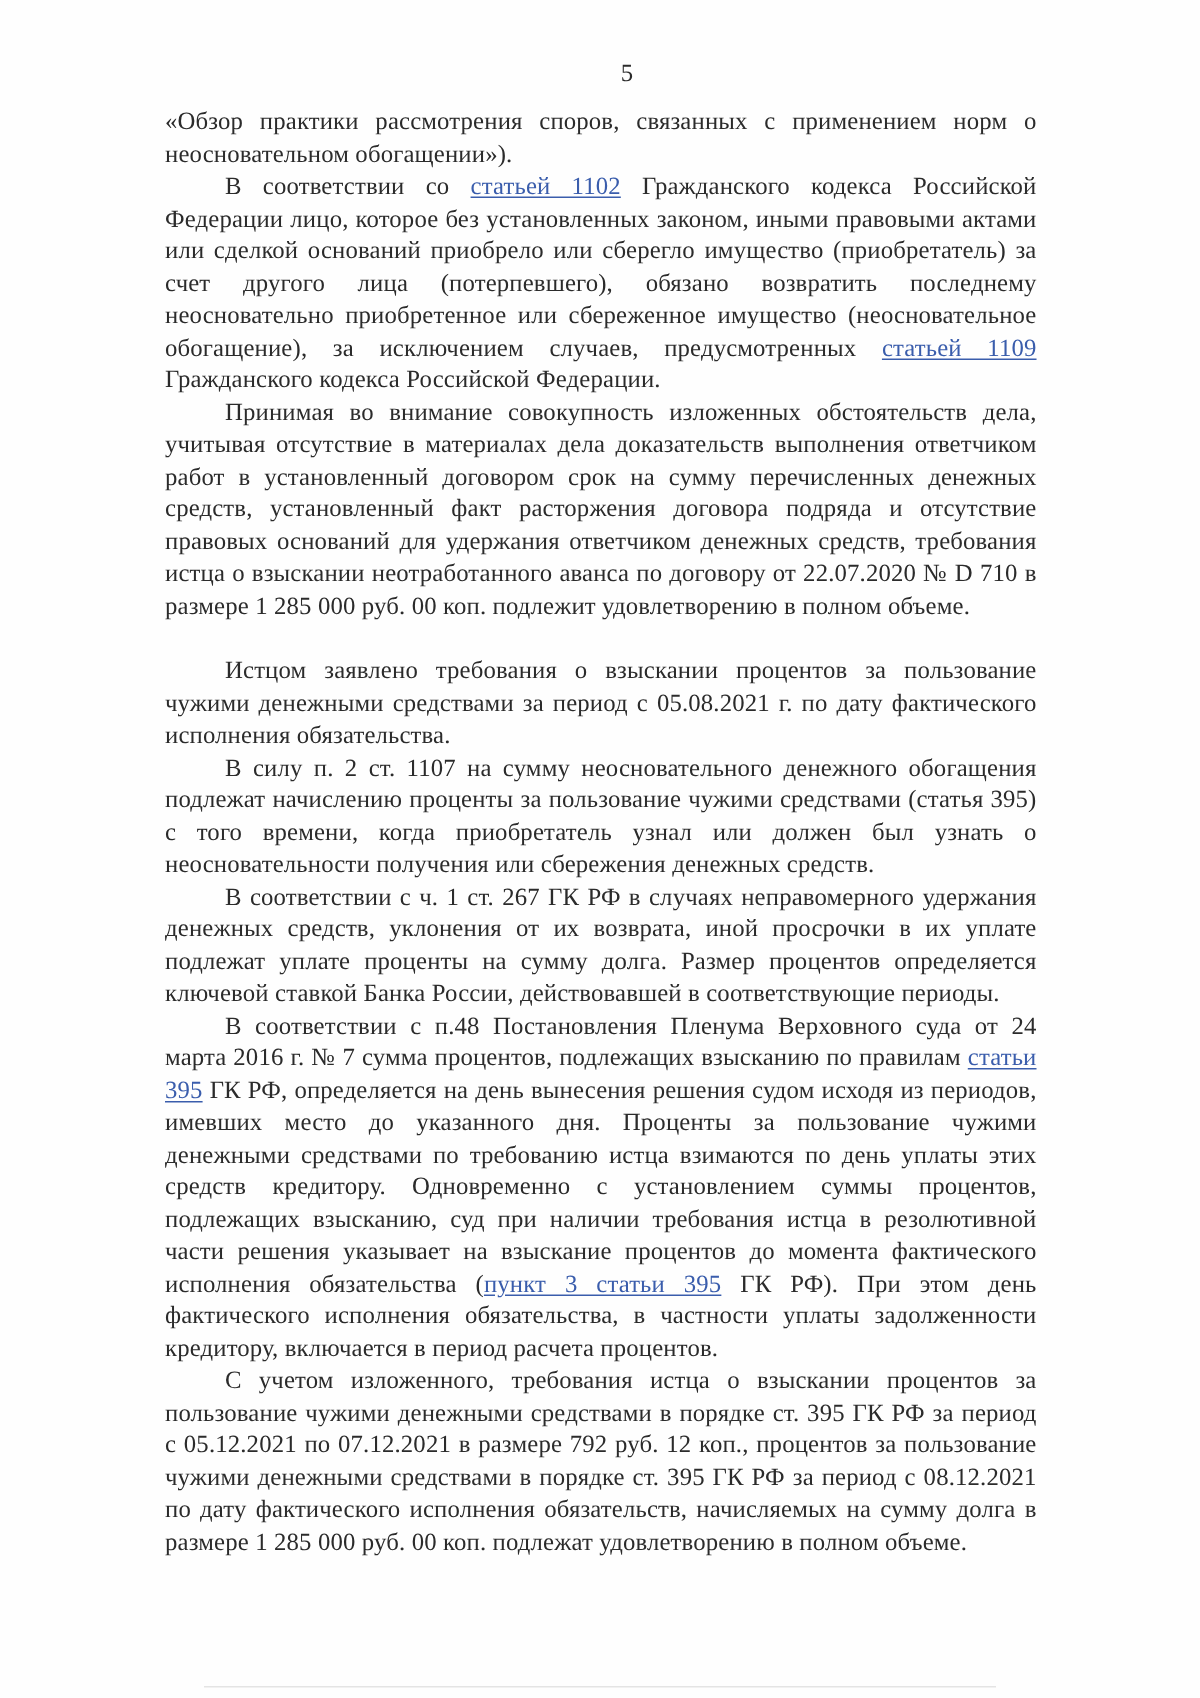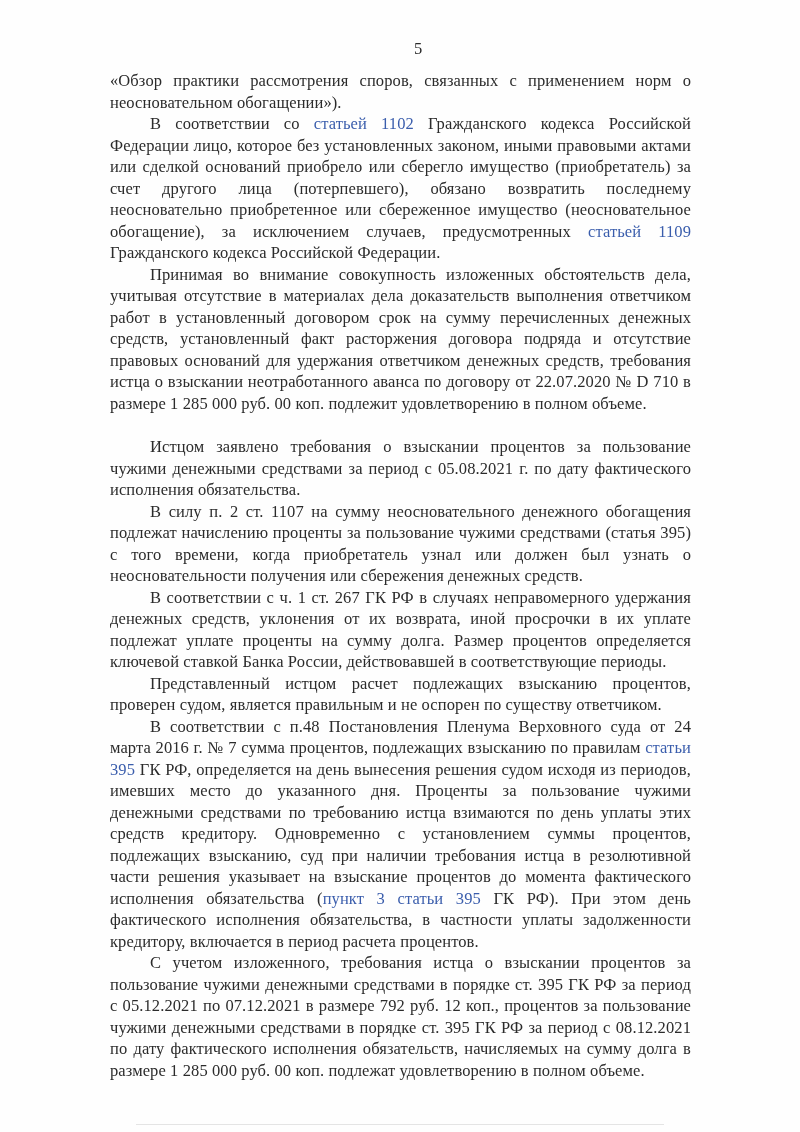--- a/index.html
+++ b/index.html
@@ -34,20 +34,21 @@
     letter-spacing: 0.1px;
   }
   .para {
     margin: 0;
     text-indent: 40px;
   }
   .para.no-indent { text-indent: 0; }
   .para.gap { margin-top: 22px; }
   .doc-link {
     color: #3a5dac;
+    text-decoration: underline;
     text-underline-offset: 2px;
     cursor: pointer;
   }
   .scan-line {
     position: absolute;
     left: 136px;
     top: 1124px;
     width: 528px;
     height: 1px;
     background: #e4e4e4;
@@ -59,19 +60,18 @@
 <div class="page">
   <div class="page-number">5</div>
 
   <div class="content" id="content">
       <p class="para no-indent"><span>«Обзор практики рассмотрения споров, связанных с применением норм о неосновательном обогащении»).</span></p>
       <p class="para"><span>В соответствии со </span><a class="doc-link">статьей 1102</a><span> Гражданского кодекса Российской Федерации лицо, которое без установленных законом, иными правовыми актами или сделкой оснований приобрело или сберегло имущество (приобретатель) за счет другого лица (потерпевшего), обязано возвратить последнему неосновательно приобретенное или сбереженное имущество (неосновательное обогащение), за исключением случаев, предусмотренных </span><a class="doc-link">статьей 1109</a><span> Гражданского кодекса Российской Федерации.</span></p>
       <p class="para"><span>Принимая во внимание совокупность изложенных обстоятельств дела, учитывая отсутствие в материалах дела доказательств выполнения ответчиком работ в установленный договором срок на сумму перечисленных денежных средств, установленный факт расторжения договора подряда и отсутствие правовых оснований для удержания ответчиком денежных средств, требования истца о взыскании неотработанного аванса по договору от 22.07.2020 № D 710 в размере 1 285 000 руб. 00 коп. подлежит удовлетворению в полном объеме.</span></p>
       <p class="para gap"><span>Истцом заявлено требования о взыскании процентов за пользование чужими денежными средствами за период с 05.08.2021 г. по дату фактического исполнения обязательства.</span></p>
       <p class="para"><span>В силу п. 2 ст. 1107 на сумму неосновательного денежного обогащения подлежат начислению проценты за пользование чужими средствами (статья 395) с того времени, когда приобретатель узнал или должен был узнать о неосновательности получения или сбережения денежных средств.</span></p>
       <p class="para"><span>В соответствии с ч. 1 ст. 267 ГК РФ в случаях неправомерного удержания денежных средств, уклонения от их возврата, иной просрочки в их уплате подлежат уплате проценты на сумму долга. Размер процентов определяется ключевой ставкой Банка России, действовавшей в соответствующие периоды.</span></p>
-      <p class="para"><span>Представленный истцом расчет подлежащих взысканию процентов, проверен судом, является правильным и не оспорен по существу ответчиком.</span></p>
       <p class="para"><span>В соответствии с п.48 Постановления Пленума Верховного суда от 24 марта 2016 г. № 7 сумма процентов, подлежащих взысканию по правилам </span><a class="doc-link">статьи 395</a><span> ГК РФ, определяется на день вынесения решения судом исходя из периодов, имевших место до указанного дня. Проценты за пользование чужими денежными средствами по требованию истца взимаются по день уплаты этих средств кредитору. Одновременно с установлением суммы процентов, подлежащих взысканию, суд при наличии требования истца в резолютивной части решения указывает на взыскание процентов до момента фактического исполнения обязательства (</span><a class="doc-link">пункт 3 статьи 395</a><span> ГК РФ). При этом день фактического исполнения обязательства, в частности уплаты задолженности кредитору, включается в период расчета процентов.</span></p>
       <p class="para"><span>С учетом изложенного, требования истца о взыскании процентов за пользование чужими денежными средствами в порядке ст. 395 ГК РФ за период с 05.12.2021 по 07.12.2021 в размере 792 руб. 12 коп., процентов за пользование чужими денежными средствами в порядке ст. 395 ГК РФ за период с 08.12.2021 по дату фактического исполнения обязательств, начисляемых на сумму долга в размере 1 285 000 руб. 00 коп. подлежат удовлетворению в полном объеме.</span></p>
     </div>
 
   <div class="scan-line"></div>
 </div>
 
 </body></html>

